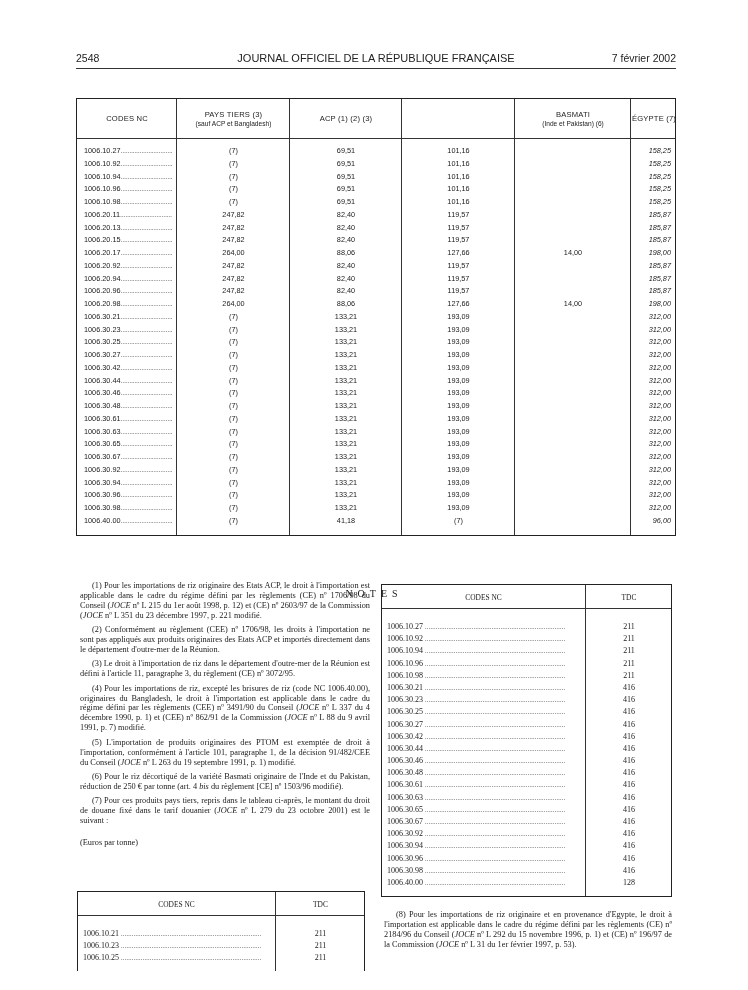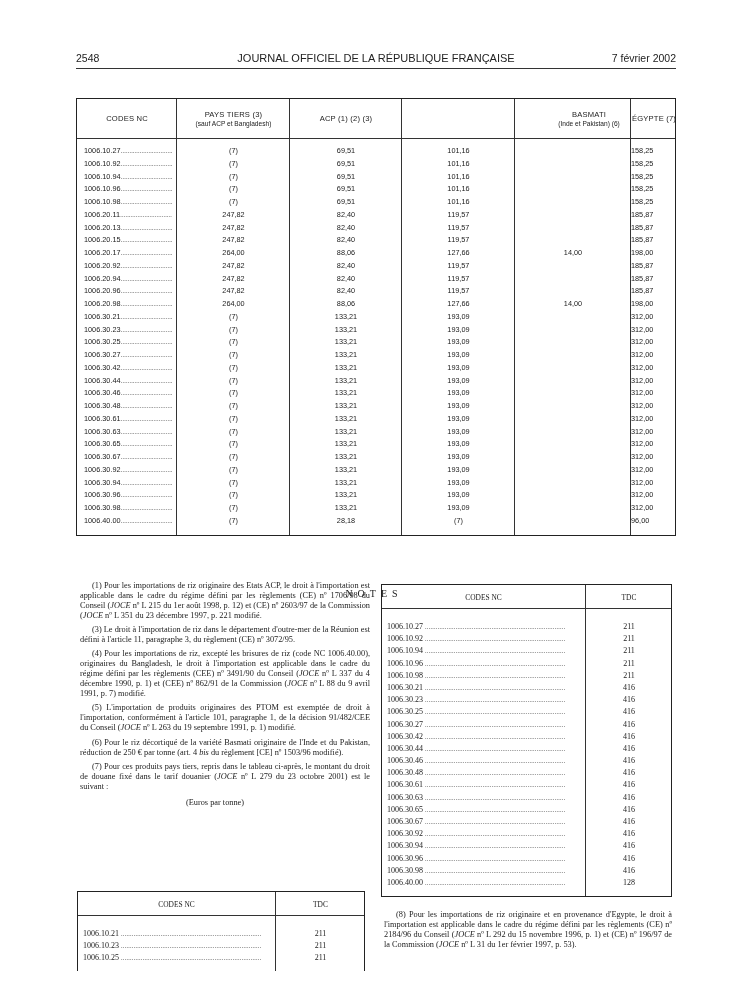--- a/index.html
+++ b/index.html
@@ -24,31 +24,31 @@
   .mt-hcell .sub { font-size: 6.6px; letter-spacing: 0; }
   .mt-body { position: absolute; left: 0; top: 46px; width: 100%; }
   .mt-row { position: relative; height: 12.75px; font-size: 7.3px; color: #222; }
   .mt-row span { position: absolute; top: 1px; white-space: nowrap; }
   .code { left: 7px; }
   .code .dots { letter-spacing: -0.3px; color: #555; }
   .c-pays { left: 100px; width: 113px; text-align: center; }
   .c-acp { left: 213px; width: 112px; text-align: center; }
   .c-bang { left: 325px; width: 113px; text-align: center; }
   .c-bas { left: 438px; width: 116px; text-align: center; }
-  .c-egy { left: 554px; width: 40px; text-align: left; }
+  .c-egy { left: 554px; width: 40px; text-align: right; font-style: italic; }
 
   .notes-title { position: absolute; left: 0; width: 748px; top: 588px; text-align: center;
                  font-family: "Liberation Serif", serif; font-size: 10px; letter-spacing: 5px; color: #222; }
 
   .notes-left { position: absolute; left: 80px; top: 581px; width: 290px;
                 font-family: "Liberation Serif", serif; font-size: 8.3px; line-height: 9.9px;
                 color: #222; text-align: justify; }
   .note { text-indent: 12px; margin-bottom: 4.5px; }
   .note i { font-style: italic; }
-  .unit-note { text-align: center; margin-top: 6px; padding-right: 20px; }
+  .unit-note { text-align: left; margin-top: 12px; padding-right: 20px; }
 
   .tdc-table { position: absolute; border: 1.3px solid #222; font-family: "Liberation Serif", serif;
                color: #222; }
   .tdc-head { position: absolute; left: 0; top: 0; width: 100%; height: 24px; border-bottom: 1px solid #333; }
   .tdc-head .h-code { position: absolute; left: 0; top: 0; height: 24px; display: flex; align-items: center;
                       justify-content: center; font-size: 7.4px; }
   .tdc-head .h-tdc { position: absolute; top: 0; height: 24px; display: flex; align-items: center;
                      justify-content: center; font-size: 7.4px; }
   .tdc-sep { position: absolute; top: 0; bottom: 0; width: 1px; background: #333; }
   .tdc-body { position: absolute; left: 0; width: 100%; }
@@ -97,21 +97,21 @@
     <div class="mt-hcell" style="left:0;width:100px;">
       <span>CODES NC</span>
     </div>
     <div class="mt-hcell" style="left:100px;width:113px;">
       <span>PAYS TIERS (3)</span>
       <span class="sub">(sauf ACP et Bangladesh)</span>
     </div>
     <div class="mt-hcell" style="left:213px;width:112px;">
       <span>ACP (1) (2) (3)</span>
     </div>
-    <div class="mt-hcell" style="left:454px;width:116px;">
+    <div class="mt-hcell" style="left:438px;width:116px;">
       <span>BASMATI</span>
       <span class="sub">(Inde et Pakistan) (6)</span>
     </div>
     <div class="mt-hcell" style="left:554px;width:46px;">
       <span>ÉGYPTE (7)</span>
     </div>
   </div>
   <div class="mt-body" id="mt-body">
       <div class="mt-row">
         <span class="code" style="width: 88px; overflow: hidden;"><span style="position: static;">1006.10.27</span><span class="dots" style="position: static;">.................................</span></span>
@@ -341,32 +341,33 @@
         <span class="code" style="width: 88px; overflow: hidden;"><span style="position: static;">1006.30.98</span><span class="dots" style="position: static;">.................................</span></span>
         <span class="c-pays">(7)</span>
         <span class="c-acp">133,21</span>
         <span class="c-bang">193,09</span>
         <span class="c-bas"></span>
         <span class="c-egy">312,00</span>
       </div>
       <div class="mt-row">
         <span class="code" style="width: 88px; overflow: hidden;"><span style="position: static;">1006.40.00</span><span class="dots" style="position: static;">.................................</span></span>
         <span class="c-pays">(7)</span>
-        <span class="c-acp">28,18</span>
+        <span class="c-acp">41,18</span>
         <span class="c-bang">(7)</span>
         <span class="c-bas"></span>
         <span class="c-egy">96,00</span>
       </div>
     </div>
 </div>
 
 <div class="notes-title">NOTES</div>
 
 <div class="notes-left" id="notes-left">
     <p class="note"><span>(1) Pour les importations de riz originaire des Etats ACP, le droit à l'importation est applicable dans le cadre du régime défini par les règlements (CE) nº 1706/98 du Conseil (</span><i>JOCE</i><span> nº L 215 du 1er août 1998, p. 12) et (CE) nº 2603/97 de la Commission (</span><i>JOCE</i><span> nº L 351 du 23 décembre 1997, p. 221 modifié.</span></p>
+    <p class="note"><span>(2) Conformément au règlement (CEE) nº 1706/98, les droits à l'importation ne sont pas appliqués aux produits originaires des Etats ACP et importés directement dans le département d'outre-mer de la Réunion.</span></p>
     <p class="note"><span>(3) Le droit à l'importation de riz dans le département d'outre-mer de la Réunion est défini à l'article 11, paragraphe 3, du règlement (CE) nº 3072/95.</span></p>
     <p class="note"><span>(4) Pour les importations de riz, excepté les brisures de riz (code NC 1006.40.00), originaires du Bangladesh, le droit à l'importation est applicable dans le cadre du régime défini par les règlements (CEE) nº 3491/90 du Conseil (</span><i>JOCE</i><span> nº L 337 du 4 décembre 1990, p. 1) et (CEE) nº 862/91 de la Commission (</span><i>JOCE</i><span> nº L 88 du 9 avril 1991, p. 7) modifié.</span></p>
     <p class="note"><span>(5) L'importation de produits originaires des PTOM est exemptée de droit à l'importation, conformément à l'article 101, paragraphe 1, de la décision 91/482/CEE du Conseil (</span><i>JOCE</i><span> nº L 263 du 19 septembre 1991, p. 1) modifié.</span></p>
     <p class="note"><span>(6) Pour le riz décortiqué de la variété Basmati originaire de l'Inde et du Pakistan, réduction de 250 € par tonne (art. 4 </span><i>bis</i><span> du règlement [CE] nº 1503/96 modifié).</span></p>
     <p class="note"><span>(7) Pour ces produits pays tiers, repris dans le tableau ci-après, le montant du droit de douane fixé dans le tarif douanier (</span><i>JOCE</i><span> nº L 279 du 23 octobre 2001) est le suivant :</span></p>
     <p class="unit-note">(Euros par tonne)</p>
   </div>
 
 <div class="tdc-table" id="tdc-right">
   <div class="tdc-sep"></div>

